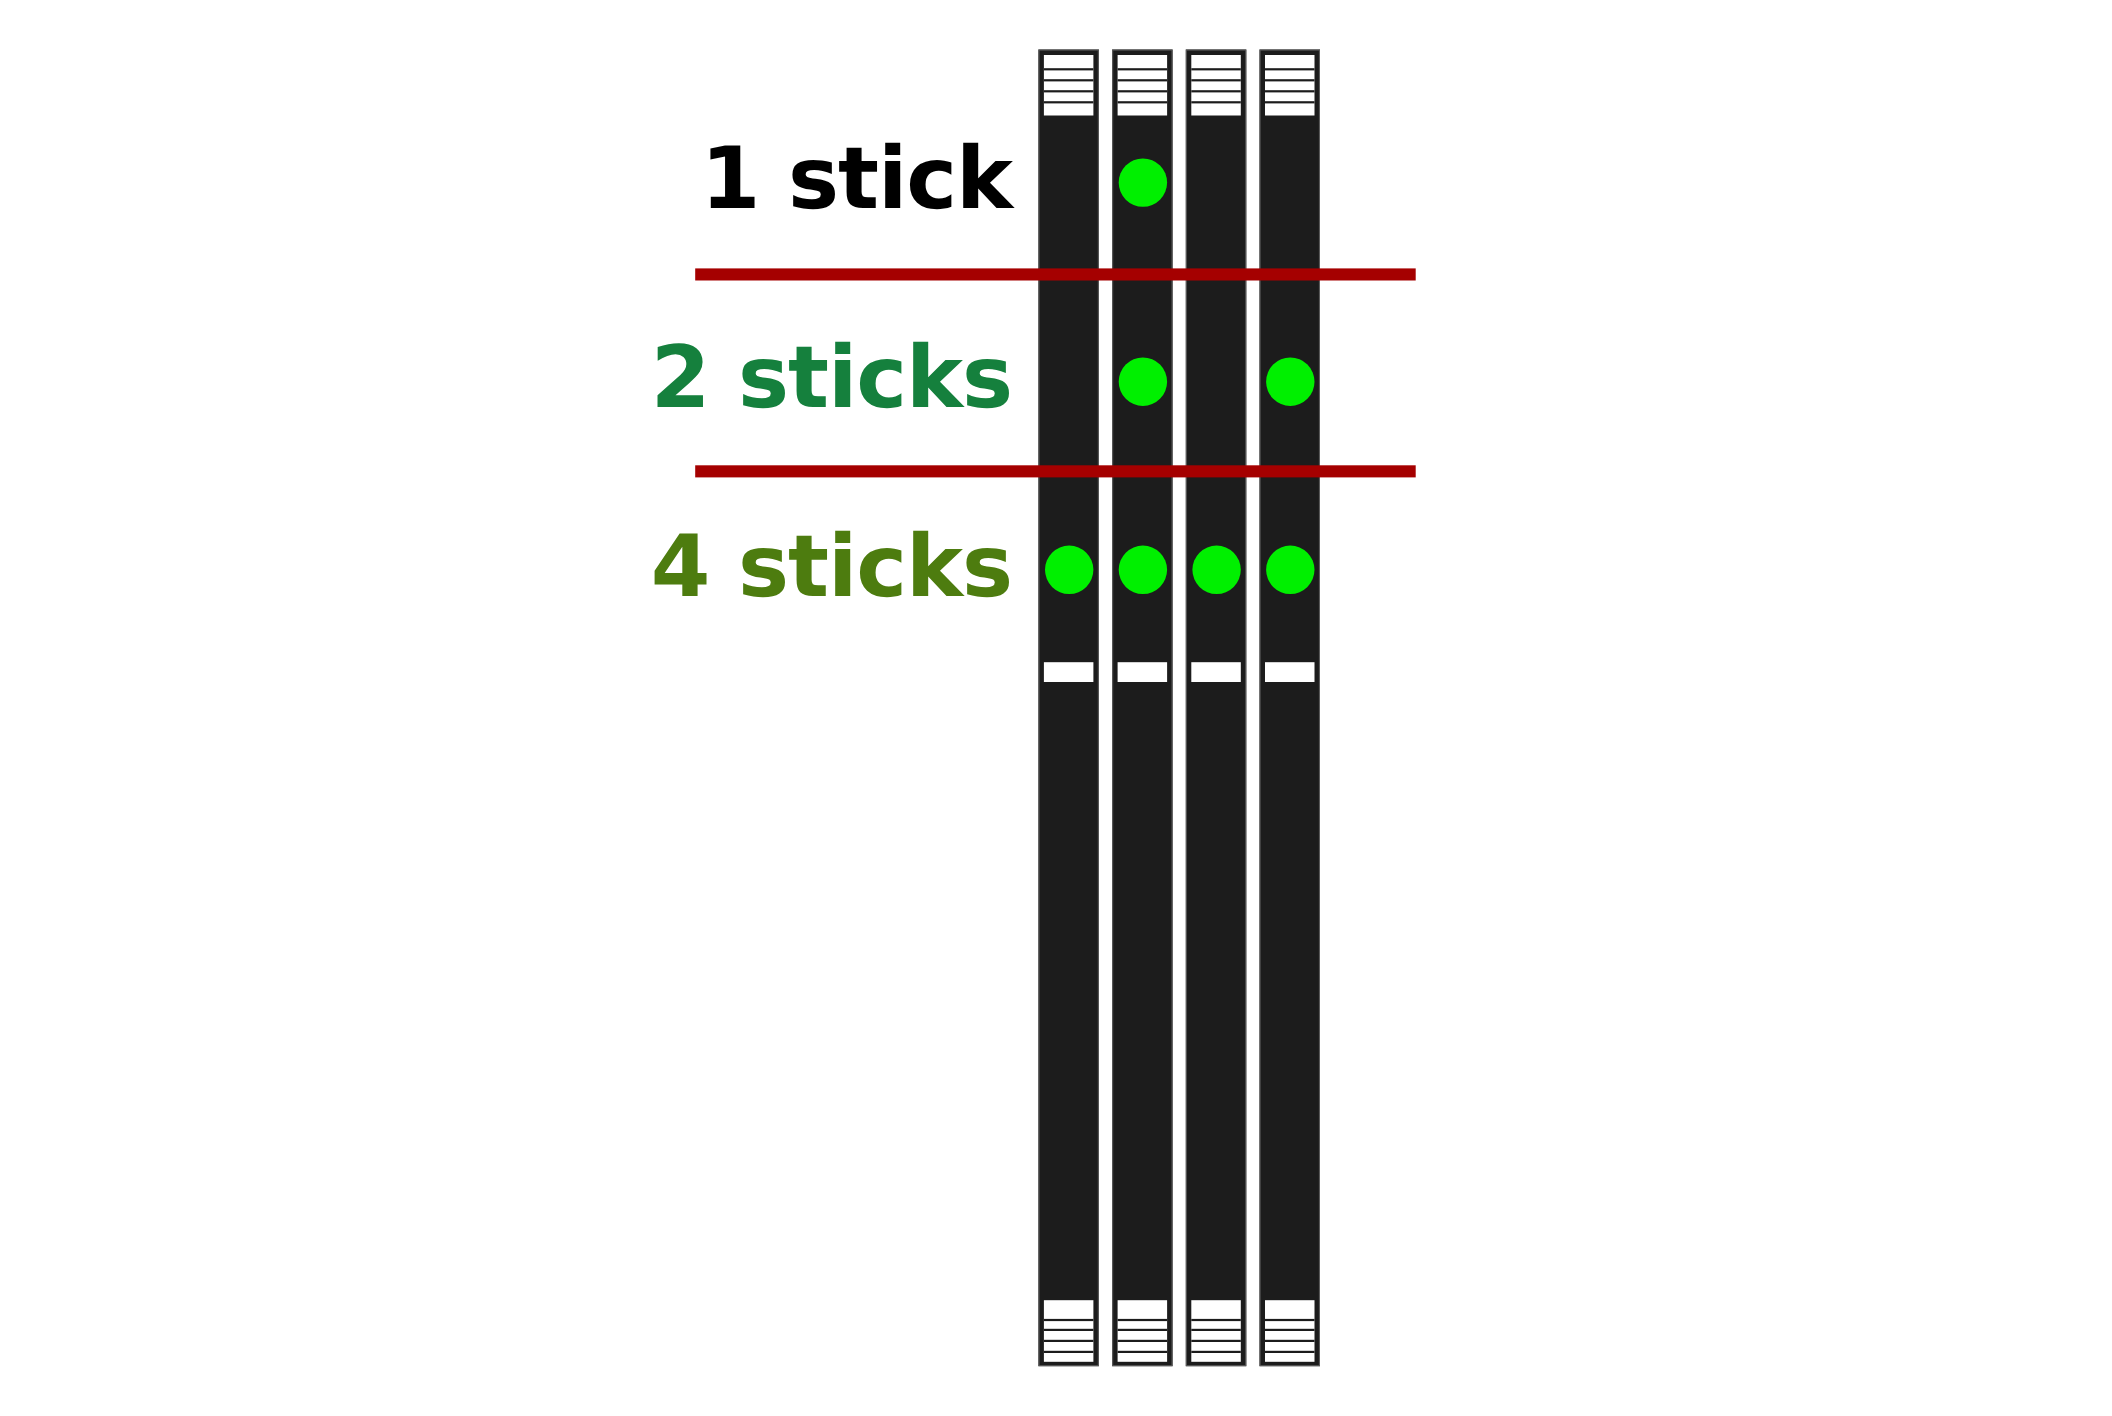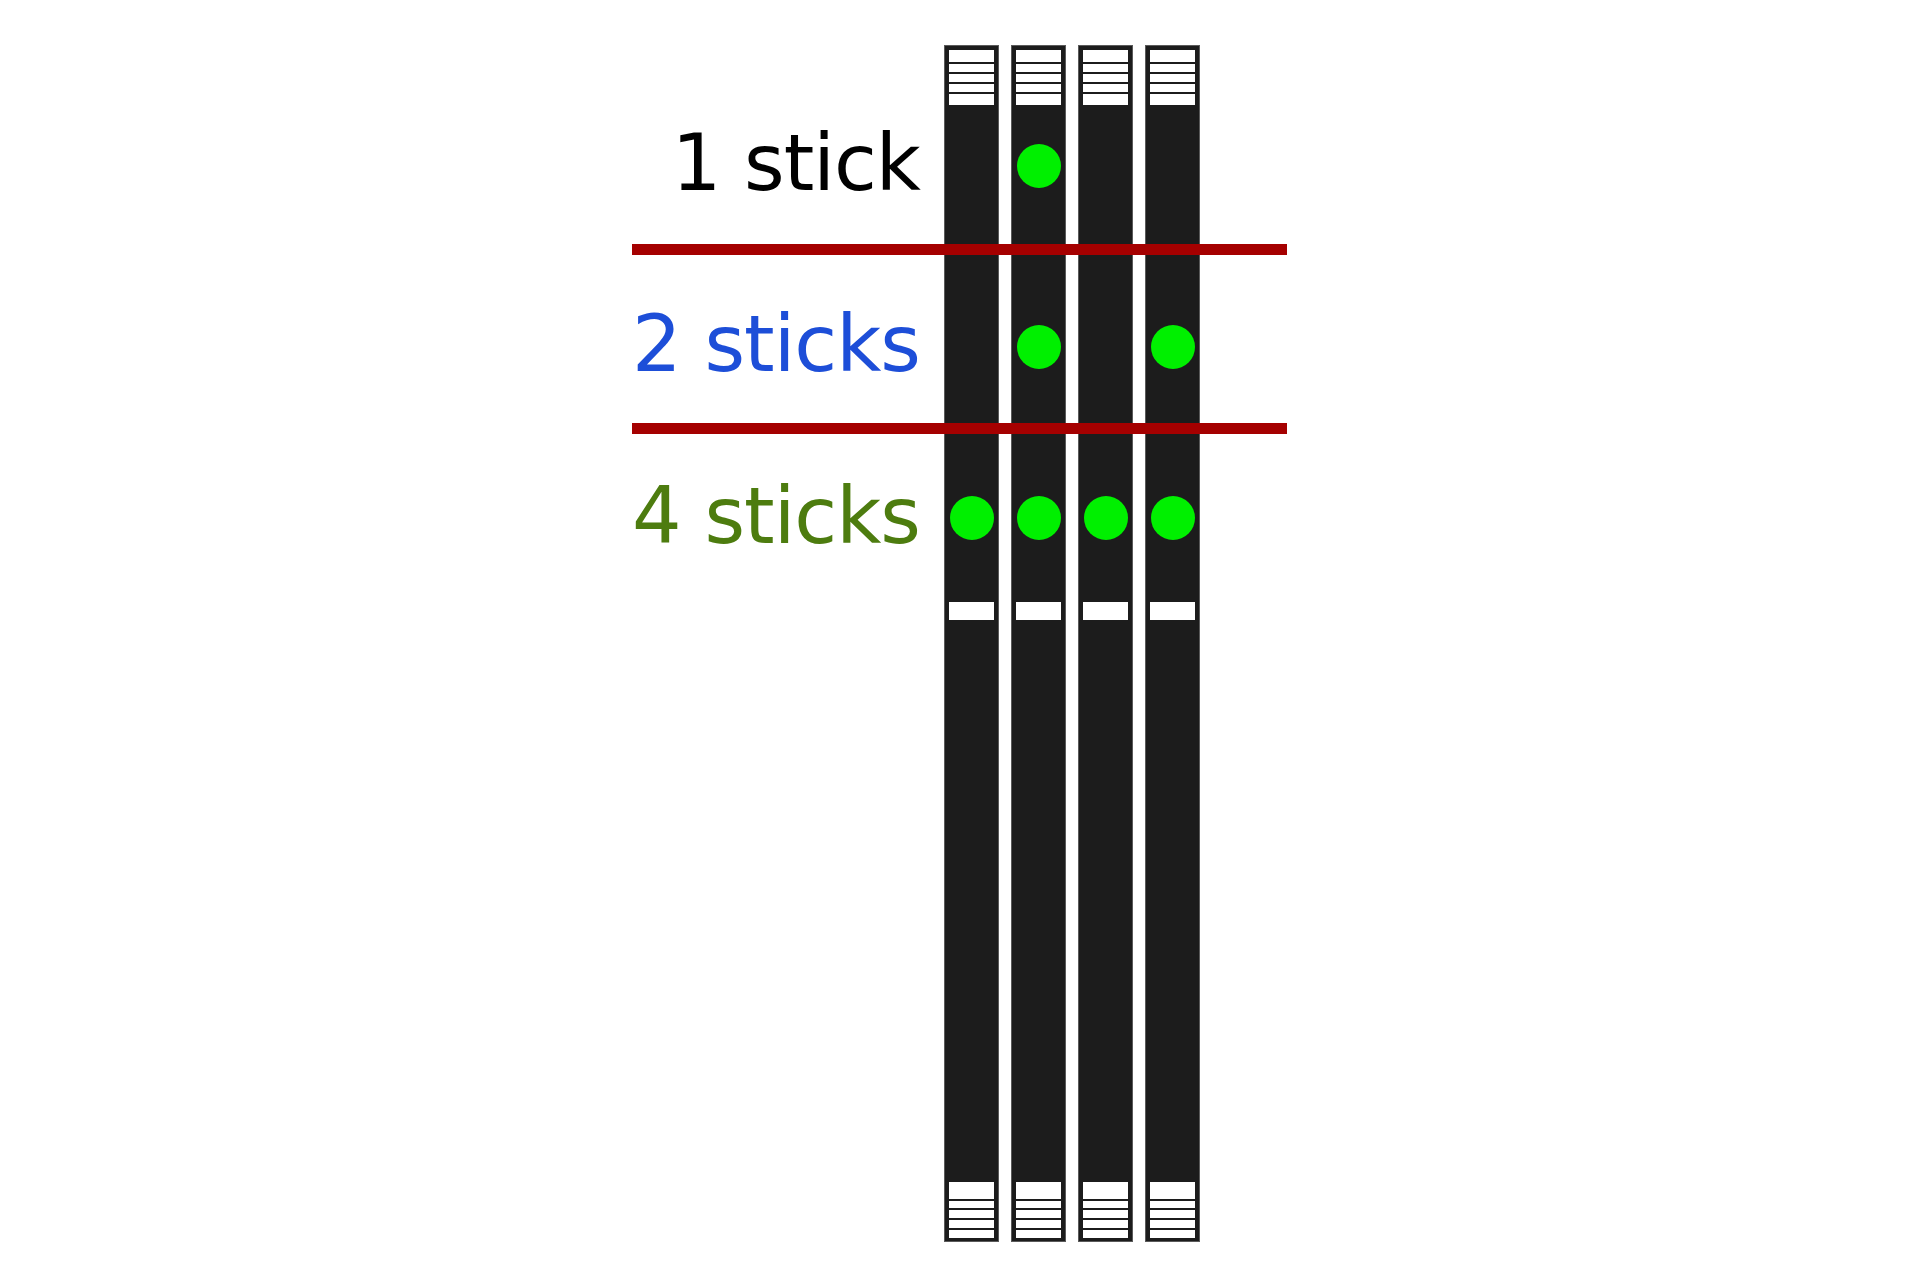--- a/index.html
+++ b/index.html
@@ -1,17 +1,17 @@
 <!DOCTYPE html>
 <html><head>
 <meta charset="utf-8">
 <style>
   html, body { margin: 0; padding: 0; background: #ffffff; }
   body { width: 1920px; height: 1287px; position: relative; overflow: hidden; font-family: "DejaVu Sans", sans-serif; }
-  #stage { position: absolute; left: 0; top: 0; width: 1920px; height: 1287px; }
+  #stage { position: absolute; left: 0; top: 0; width: 1920px; height: 1287px; font-weight: bold; }
   .label {
     position: absolute; right: 1000px; 
     font-family: "DejaVu Sans", sans-serif; font-size: 78px; color: #000;
     line-height: 1; white-space: nowrap; letter-spacing: -1px;
   }
   .divider { position: absolute; height: 11px; }
   .slot {
     position: absolute; top: 45px; width: 55px; height: 1197px;
     background: #1c1c1c; box-sizing: border-box; border: 1px solid #5a5a5a;
   }
@@ -21,21 +21,21 @@
   .connector .stripe { position: absolute; left: 0; width: 100%; height: 2px; background: #1c1c1c; }
   .notch { position: absolute; left: 4px; width: 45px; top: 556px; height: 18px; background: #ffffff; }
   .dot { position: absolute; width: 44px; height: 44px; border-radius: 50%; }
 </style>
 </head>
 <body>
 
 <div id="stage">
   <div id="labels">
     <div class="label" style="top: 124px; color: rgb(0, 0, 0);">1 stick</div>
-    <div class="label" style="top: 305px; color: #1d4ed8;">2 sticks</div>
+    <div class="label" style="top: 305px; color: #15803d;">2 sticks</div>
     <div class="label" style="top: 477px; color: #4d7c0f;">4 sticks</div>
   </div>
 
   <div id="slots">
       <div class="slot" style="left: 944px; background: rgb(28, 28, 28);">
         <div class="connector" style="top: 4px; height: 55px;">
           <div class="stripe" style="top: 12px; background: rgb(28, 28, 28);"></div>
           <div class="stripe" style="top: 22px; background: rgb(28, 28, 28);"></div>
           <div class="stripe" style="top: 32px; background: rgb(28, 28, 28);"></div>
           <div class="stripe" style="top: 42px; background: rgb(28, 28, 28);"></div>

